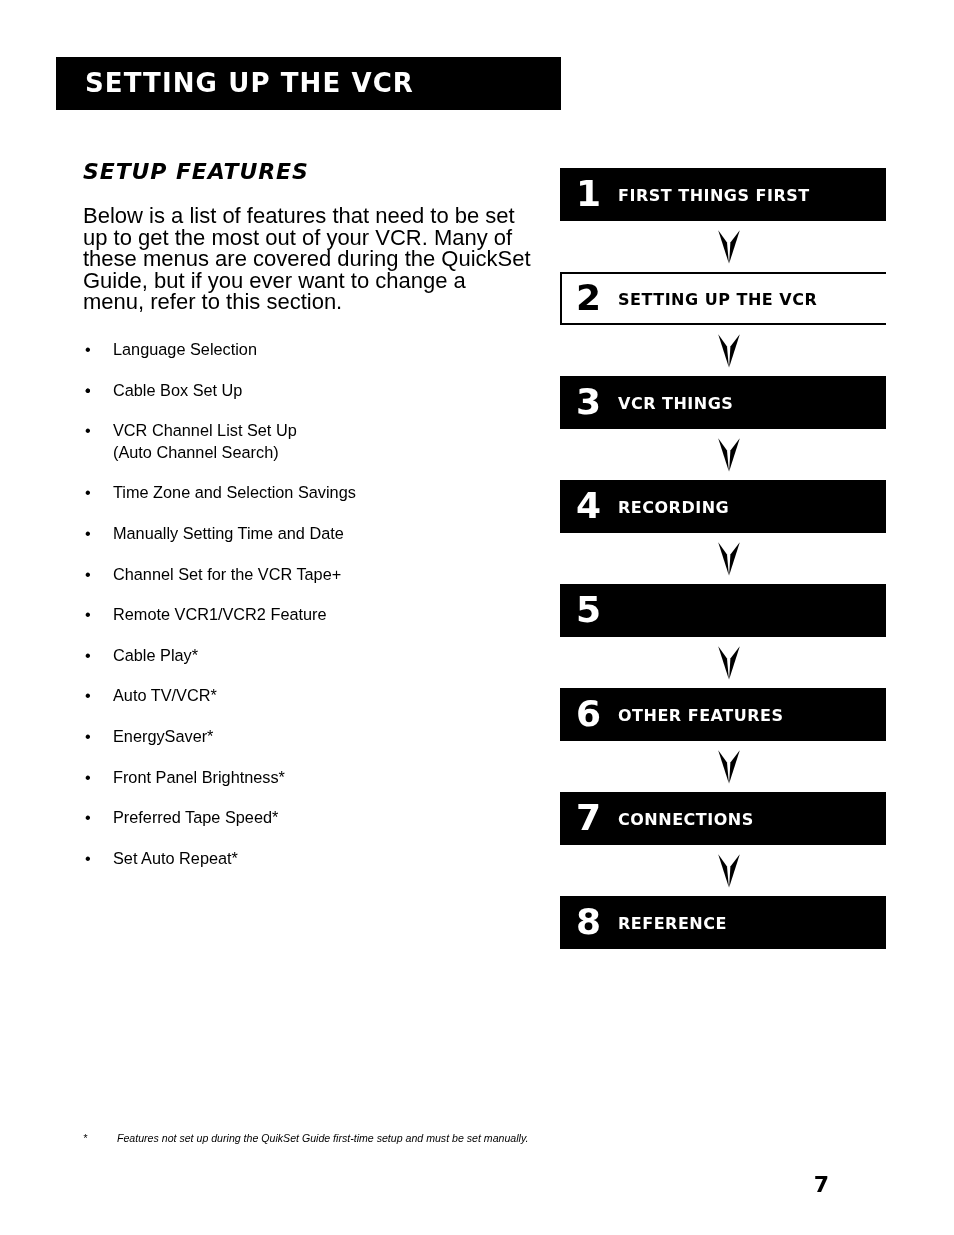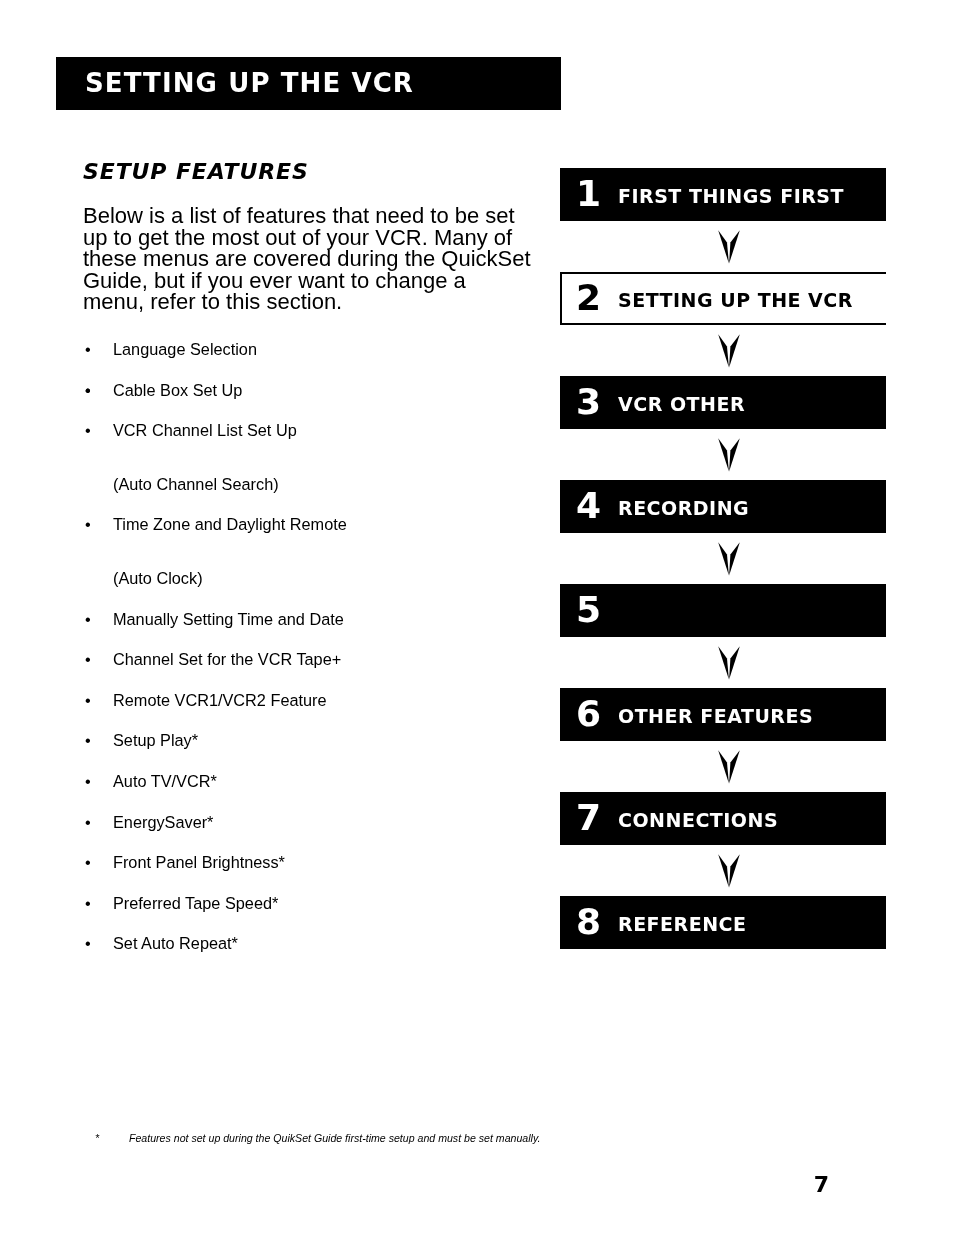--- a/index.html
+++ b/index.html
@@ -78,21 +78,20 @@
   }
   #feature-list li .bullet-dot {
     position: absolute;
     left: 2px;
     top: 0;
     font-size: 16.3px;
     line-height: 21.6px;
   }
   #feature-list li .li-line2 {
     display: block;
-    margin-top: 32px;
   }
 
   
   #flow-chart {
     position: absolute;
     left: 560px;
     top: 168px;
     width: 337px;
   }
   .flow-box {
@@ -118,21 +117,21 @@
     width: 42px;
     margin-left: 14px;
     text-align: left;
     flex: none;
     position: relative;
     top: -1px;
   }
   .flow-box .step-label {
     font-family: "DejaVu Sans", sans-serif;
     font-weight: bold;
-    font-size: 19px;
+    font-size: 16px;
     letter-spacing: 0.5px;
     white-space: nowrap;
     position: relative;
     top: 1px;
   }
   .flow-arrow {
     height: 51px;
     display: flex;
     align-items: center;
     justify-content: center;
@@ -144,21 +143,20 @@
   
   #footnote {
     position: absolute;
     left: 83px;
     top: 1131px;
     width: 520px;
     font-size: 10.6px;
     font-style: italic;
     line-height: 14px;
     white-space: nowrap;
-    margin-left: 12px;
   }
   #footnote .fn-mark {
     display: inline-block;
     width: 34px;
   }
   #page-number {
     position: absolute;
     right: 57px;
     top: 1172px;
     font-family: "DejaVu Sans", sans-serif;
@@ -177,25 +175,25 @@
   </div>
 
   <div id="left-col">
     <h2 id="section-title">SETUP FEATURES</h2>
     <p id="intro-paragraph">Below is a list of features that need to be set up to get the most out of your VCR. Many of these menus are covered during the QuickSet Guide, but if you ever want to change a menu, refer to this section.</p>
     <ul id="feature-list">
         <li><span class="bullet-dot">•</span><span>Language Selection</span></li>
         <li><span class="bullet-dot">•</span></li>
         <li><span class="bullet-dot">•</span><span>Cable Box Set Up</span></li>
         <li><span class="bullet-dot">•</span><span>VCR Channel List Set Up</span><span class="li-line2">(Auto Channel Search)</span></li>
-        <li><span class="bullet-dot">•</span><span>Time Zone and Daylight Remote</span><span class="li-line2">(Auto Clock)</span></li>
+        <li><span class="bullet-dot">•</span><span>Time Zone and Selection Savings</span></li>
         <li><span class="bullet-dot">•</span><span>Manually Setting Time and Date</span></li>
         <li><span class="bullet-dot">•</span><span>Channel Set for the VCR Tape+</span></li>
         <li><span class="bullet-dot">•</span><span>Remote VCR1/VCR2 Feature</span></li>
-        <li><span class="bullet-dot">•</span><span>Setup Play*</span></li>
+        <li><span class="bullet-dot">•</span><span>Cable Play*</span></li>
         <li><span class="bullet-dot">•</span><span>Auto TV/VCR*</span></li>
         <li><span class="bullet-dot">•</span><span>EnergySaver*</span></li>
         <li><span class="bullet-dot">•</span><span>Front Panel Brightness*</span></li>
         <li><span class="bullet-dot">•</span><span>Preferred Tape Speed*</span></li>
         <li><span class="bullet-dot">•</span><span>Set Auto Repeat*</span></li>
       </ul>
   </div>
 
   <div id="flow-chart">
       <div class="flow-box">
@@ -213,21 +211,21 @@
         <span class="step-label">SETTING UP THE VCR</span>
       </div>
       <div class="flow-arrow">
         <svg width="26" height="36" viewBox="0 0 26 36" aria-hidden="true">
           <path d="M2.2 1.2 L12.9 34.6 L11.0 13.4 Z" fill="#000"></path>
           <path d="M23.8 1.2 L13.1 34.6 L14.4 13.4 Z" fill="#000"></path>
         </svg>
       </div>
       <div class="flow-box">
         <span class="step-number">3</span>
-        <span class="step-label">VCR OTHER</span>
+        <span class="step-label">VCR THINGS</span>
       </div>
       <div class="flow-arrow">
         <svg width="26" height="36" viewBox="0 0 26 36" aria-hidden="true">
           <path d="M2.2 1.2 L12.9 34.6 L11.0 13.4 Z" fill="#000"></path>
           <path d="M23.8 1.2 L13.1 34.6 L14.4 13.4 Z" fill="#000"></path>
         </svg>
       </div>
       <div class="flow-box">
         <span class="step-number">4</span>
         <span class="step-label">RECORDING</span>

